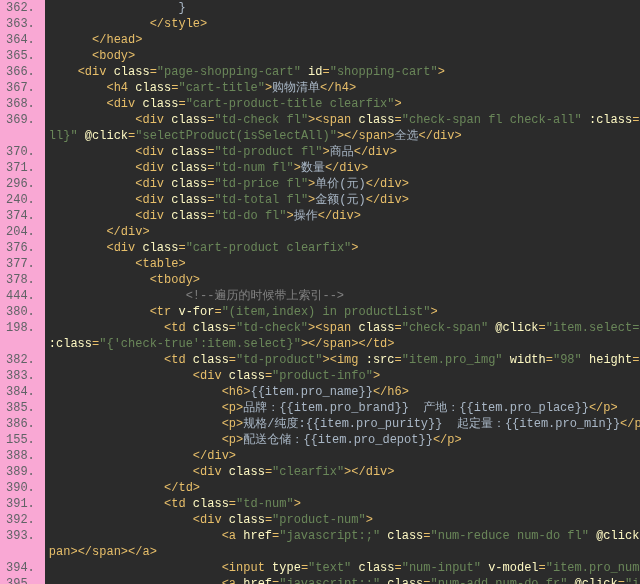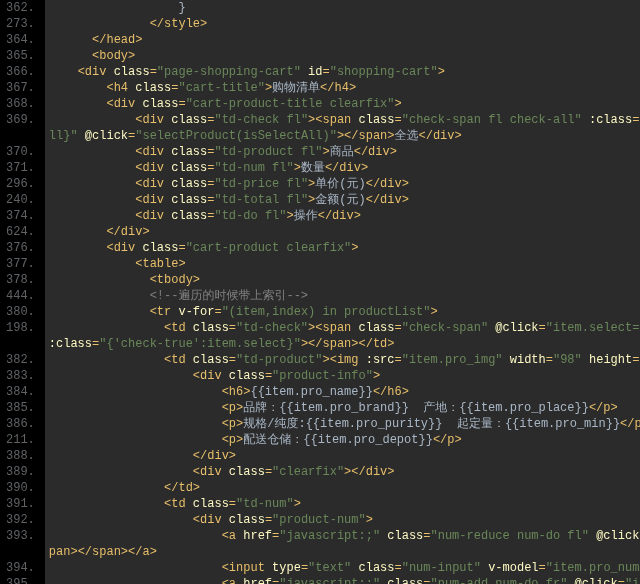--- a/index.html
+++ b/index.html
@@ -6,75 +6,75 @@
   html, body { width: 640px; height: 584px; overflow: hidden; }
   body {
     background: #2b2b2b;
     font-family: Consolas, "Courier New", monospace;
     font-size: 12px;
     line-height: 16px;
     color: #a9b7c6;
   }
   .editor { display: flex; width: 100%; height: 100%; }
   .gutter {
-    background: #000000;
+    background: #f9a8d4;
     color: #606366;
     text-align: right;
     padding: 0 10px 0 6px;
     user-select: none;
     flex: 0 0 auto;
   }
   .code {
     flex: 1 1 auto;
     padding-left: 4px;
     white-space: pre;
     overflow: hidden;
   }
   .line { height: 16px; }
   .gline { height: 16px; }
   
   .tag   { color: #e8bf6a; }  
   .attr  { color: #fef9c3; }  
   .val   { color: #6a8759; }  
   .txt   { color: #a9b7c6; }  
-  .comm  { color: #808080; }
+  .comm  { color: #808080; margin-left: 36px; }
 </style>
 </head>
 <body>
 
 <div class="editor">
   <div class="gutter" id="gutter">
       <div class="gline">362.</div>
-      <div class="gline">273.</div>
+      <div class="gline">363.</div>
       <div class="gline">364.</div>
       <div class="gline">365.</div>
       <div class="gline">366.</div>
       <div class="gline">367.</div>
       <div class="gline">368.</div>
       <div class="gline">369.</div>
       <div class="gline"></div>
       <div class="gline">370.</div>
       <div class="gline">371.</div>
       <div class="gline">296.</div>
       <div class="gline">240.</div>
       <div class="gline">374.</div>
-      <div class="gline">624.</div>
+      <div class="gline">204.</div>
       <div class="gline">376.</div>
       <div class="gline">377.</div>
       <div class="gline">378.</div>
       <div class="gline">444.</div>
       <div class="gline">380.</div>
       <div class="gline">198.</div>
       <div class="gline"></div>
       <div class="gline">382.</div>
       <div class="gline">383.</div>
       <div class="gline">384.</div>
       <div class="gline">385.</div>
       <div class="gline">386.</div>
-      <div class="gline">211.</div>
+      <div class="gline">155.</div>
       <div class="gline">388.</div>
       <div class="gline">389.</div>
       <div class="gline">390.</div>
       <div class="gline">391.</div>
       <div class="gline">392.</div>
       <div class="gline">393.</div>
       <div class="gline"></div>
       <div class="gline">394.</div>
       <div class="gline">395.</div>
     </div>

